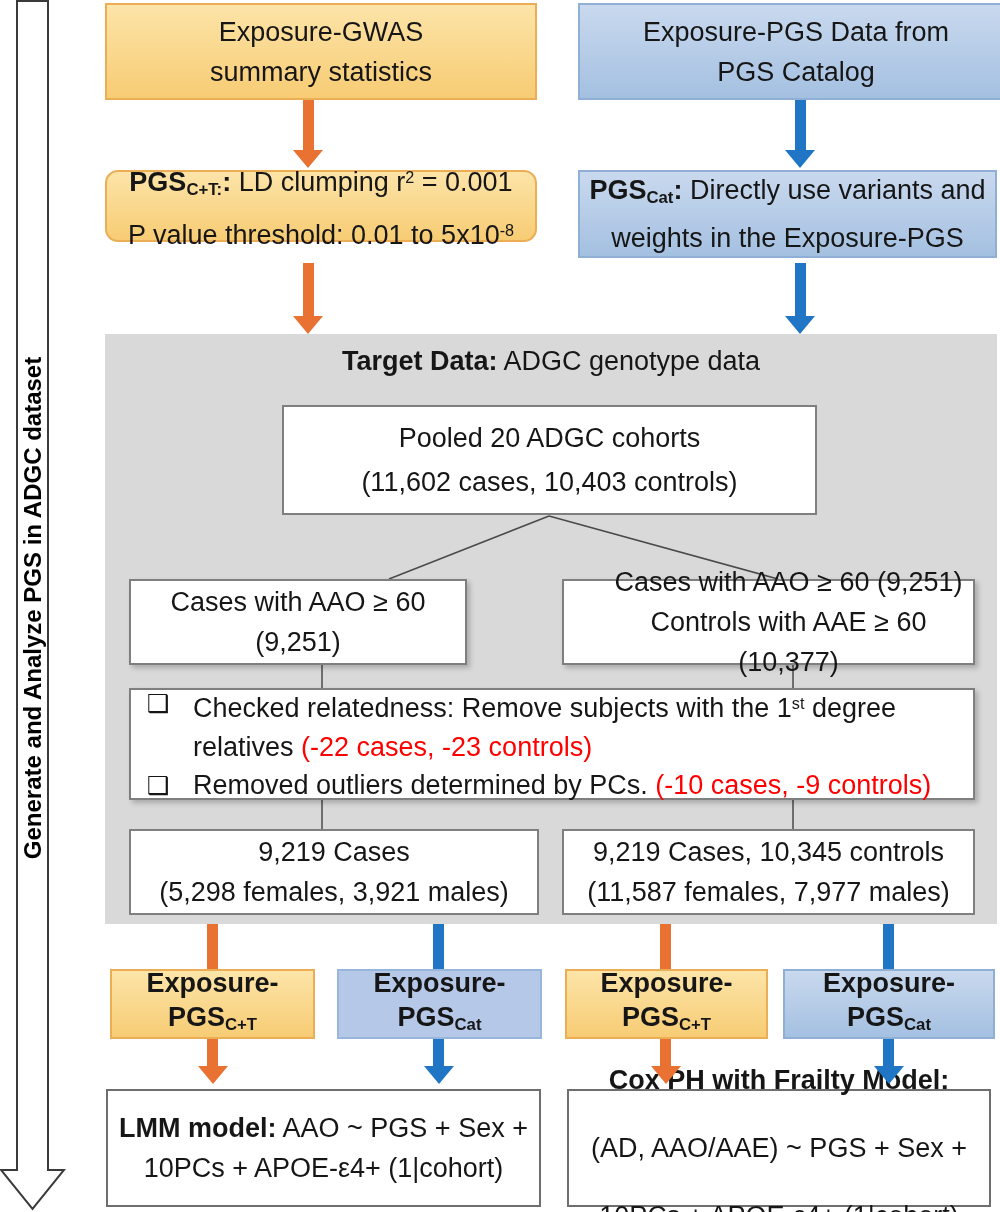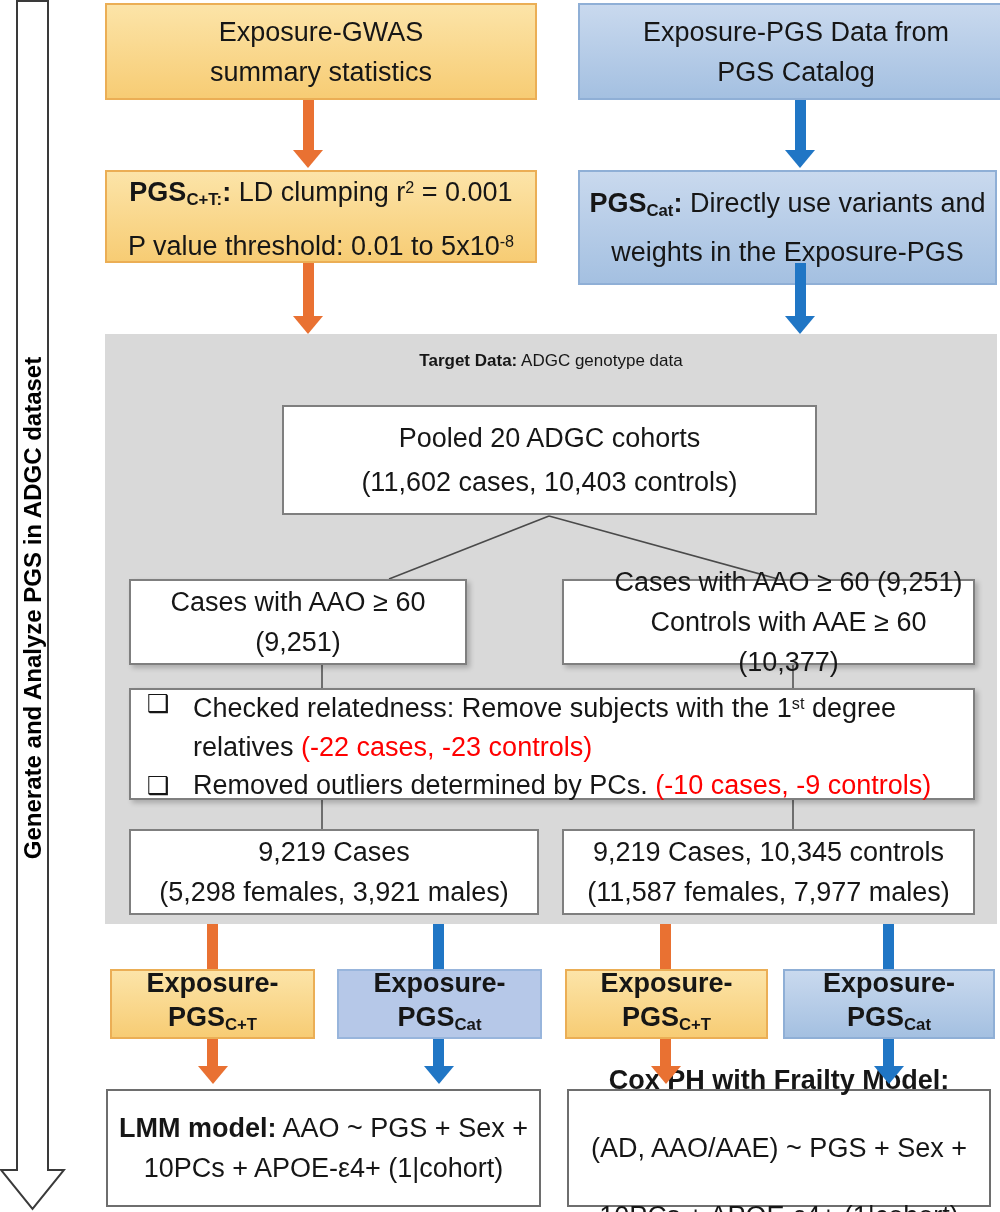--- a/index.html
+++ b/index.html
@@ -32,21 +32,21 @@
   .z2{z-index:2;}
   .pgs-small{font-weight:bold;font-size:27px;line-height:34px;}
   .qc-box{
     position:absolute;left:129px;top:688px;width:846px;height:112px;background:#fff;
     border:2px solid #7F7F7F;display:flex;flex-direction:column;justify-content:center;
     padding:0 16px;font-size:27px;line-height:38px;box-sizing:border-box;
   }
   .check-item{display:flex;align-items:flex-start;}
   .bullet{flex:none;width:46px;font-size:25px;line-height:38px;}
   .check-text{text-align:left;}
-  .target-title{position:absolute;left:105px;top:344px;width:892px;text-align:center;font-size:17px;line-height:34px;}
+  .target-title{position:absolute;left:105px;top:344px;width:892px;text-align:center;font-size:27px;line-height:34px;}
   .sidebar-label{
     position:absolute;left:-247px;top:592px;width:560px;height:32px;
     transform:rotate(-90deg);text-align:center;font-weight:bold;font-size:24px;line-height:32px;color:#000;
   }
   svg{display:block;}
 </style>
 </head>
 <body>
 
 <div class="canvas">
@@ -87,29 +87,29 @@
 
   <div class="box yellow" style="left:105px;top:3px;width:432px;height:97px;">
     <div>Exposure-GWAS</div>
     <div>summary statistics</div>
   </div>
   <div class="box blue-grad" style="left:578px;top:3px;width:428px;height:97px;padding-left:8px;">
     <div>Exposure-PGS Data from</div>
     <div>PGS Catalog</div>
   </div>
 
-  <div class="box yellow" style="left:105px;top:170px;width:432px;height:93px;">
+  <div class="box yellow" style="left:105px;top:170px;width:432px;height:72px;border-radius:13px;">
     <div>
       <span class="bold">PGS</span><span class="bold sub">C+T:</span><span class="bold">:</span><span> LD clumping r</span><span class="sup">2</span><span> = 0.001</span>
     </div>
     <div>
       <span>P value threshold: 0.01 to 5x10</span><span class="sup">-8</span>
     </div>
   </div>
-  <div class="box blue-grad" style="left:578px;top:170px;width:419px;height:115px;">
+  <div class="box blue-grad" style="left:578px;top:170px;width:419px;height:88px;">
     <div>
       <span class="bold">PGS</span><span class="bold sub">Cat</span><span class="bold">:</span><span> Directly use variants and</span>
     </div>
     <div>weights in the Exposure-PGS</div>
   </div>
 
   <div class="target-title">
     <span class="bold">Target Data:</span><span> ADGC genotype data</span>
   </div>
 

